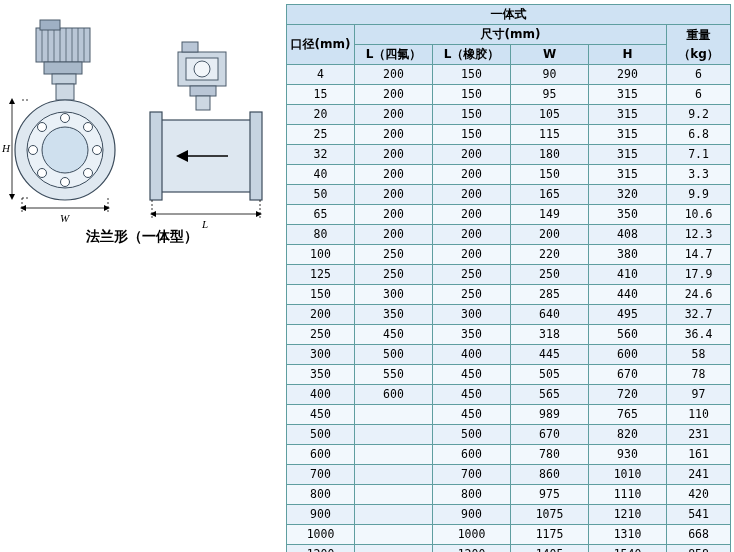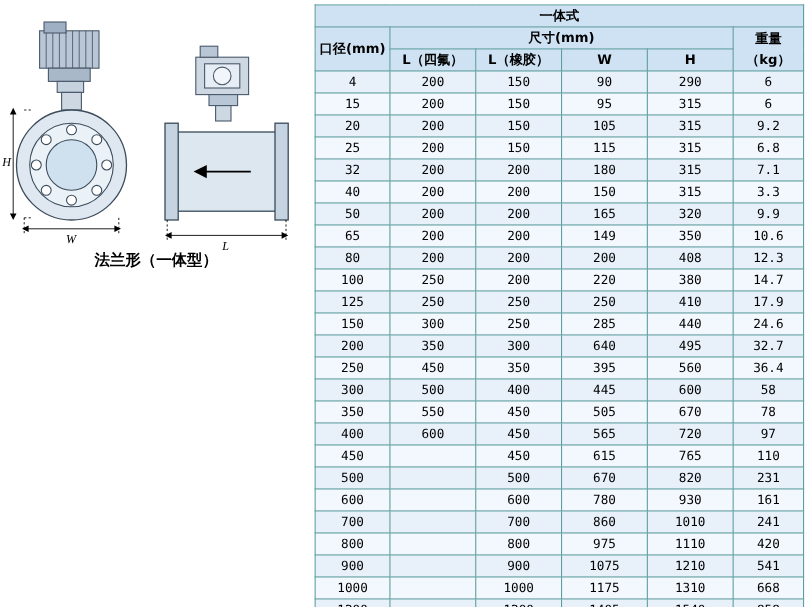--- a/index.html
+++ b/index.html
@@ -314,21 +314,21 @@
             <td>350</td>
             <td>300</td>
             <td>640</td>
             <td>495</td>
             <td>32.7</td>
           </tr>
           <tr>
             <td>250</td>
             <td>450</td>
             <td>350</td>
-            <td>395</td>
+            <td>318</td>
             <td>560</td>
             <td>36.4</td>
           </tr>
           <tr>
             <td>300</td>
             <td>500</td>
             <td>400</td>
             <td>445</td>
             <td>600</td>
             <td>58</td>
@@ -346,21 +346,21 @@
             <td>600</td>
             <td>450</td>
             <td>565</td>
             <td>720</td>
             <td>97</td>
           </tr>
           <tr>
             <td>450</td>
             <td></td>
             <td>450</td>
-            <td>615</td>
+            <td>989</td>
             <td>765</td>
             <td>110</td>
           </tr>
           <tr>
             <td>500</td>
             <td></td>
             <td>500</td>
             <td>670</td>
             <td>820</td>
             <td>231</td>

